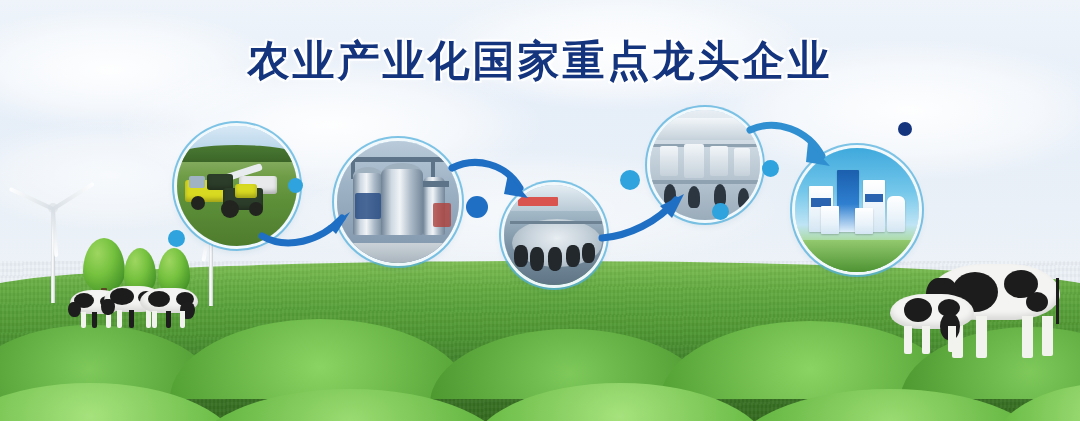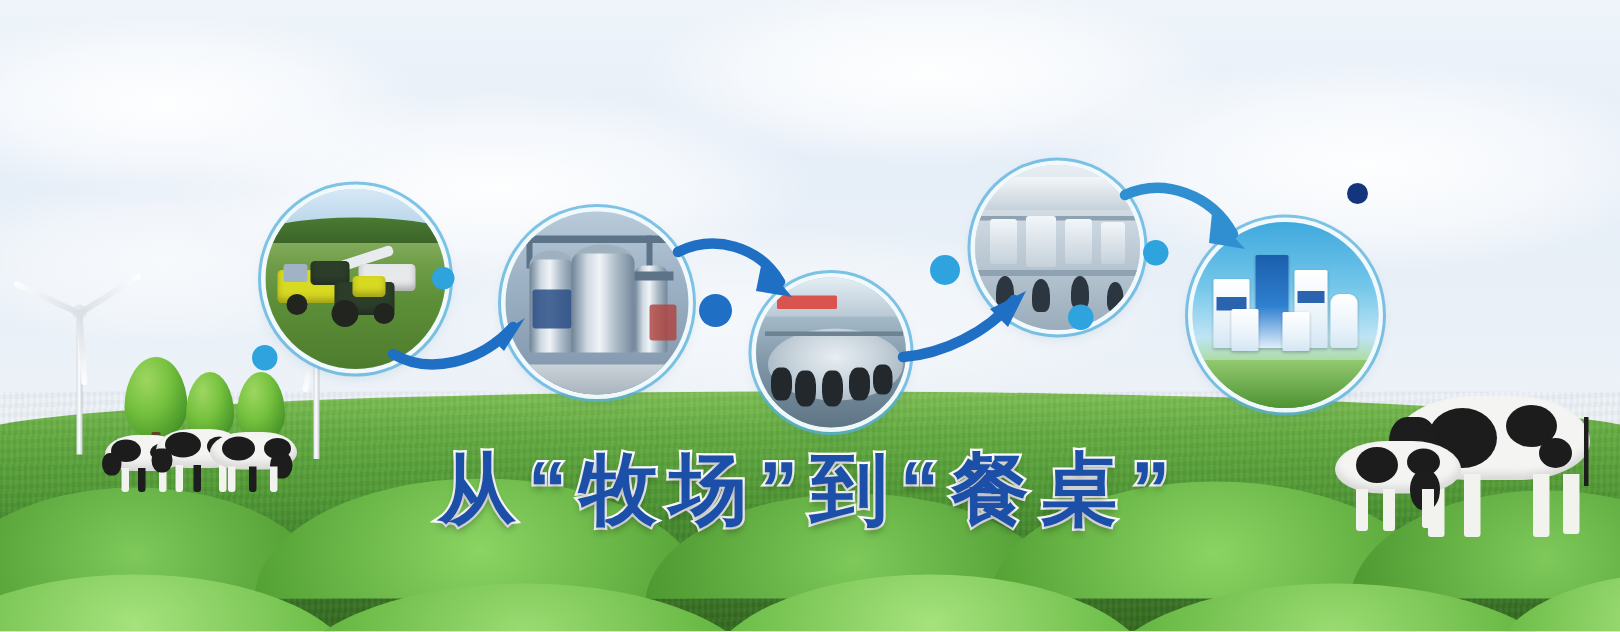--- a/index.html
+++ b/index.html
@@ -384,15 +384,15 @@
   </svg>
 
   <div class="dot" style="left:168px;top:230px;width:17px;height:17px;background:#2ea3dd;"></div>
   <div class="dot" style="left:288px;top:178px;width:15px;height:15px;background:#2ea3dd;"></div>
   <div class="dot" style="left:466px;top:196px;width:22px;height:22px;background:#1f6fc4;"></div>
   <div class="dot" style="left:620px;top:170px;width:20px;height:20px;background:#2ea3dd;"></div>
   <div class="dot" style="left:712px;top:203px;width:17px;height:17px;background:#2ea3dd;"></div>
   <div class="dot" style="left:762px;top:160px;width:17px;height:17px;background:#2ea3dd;"></div>
   <div class="dot" style="left:898px;top:122px;width:14px;height:14px;background:#14357e;"></div>
 
-  <div class="slogan">从“牧场”到“餐桌”</div>
+  <div class="title">农业产业化国家重点龙头企业</div>
 
 </div>
 
 </body></html>

